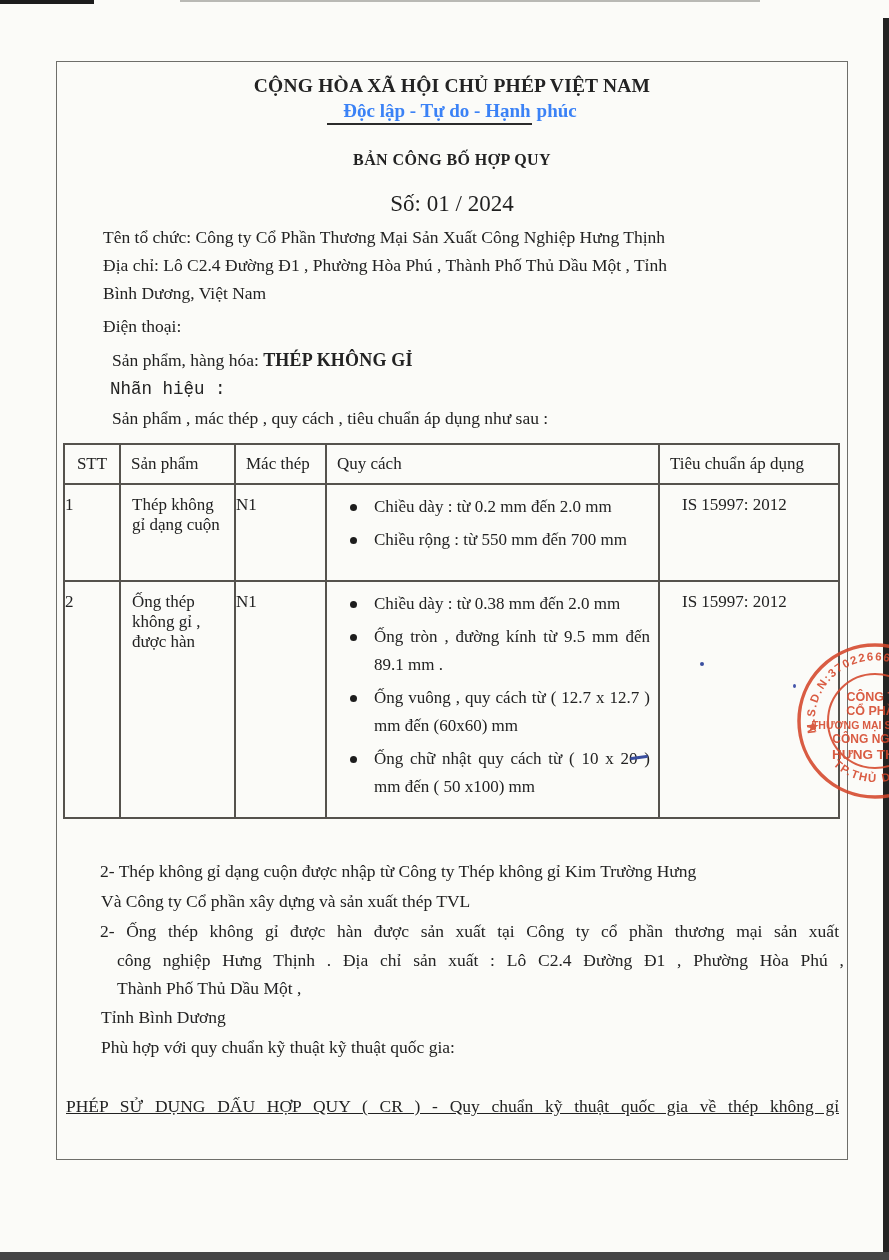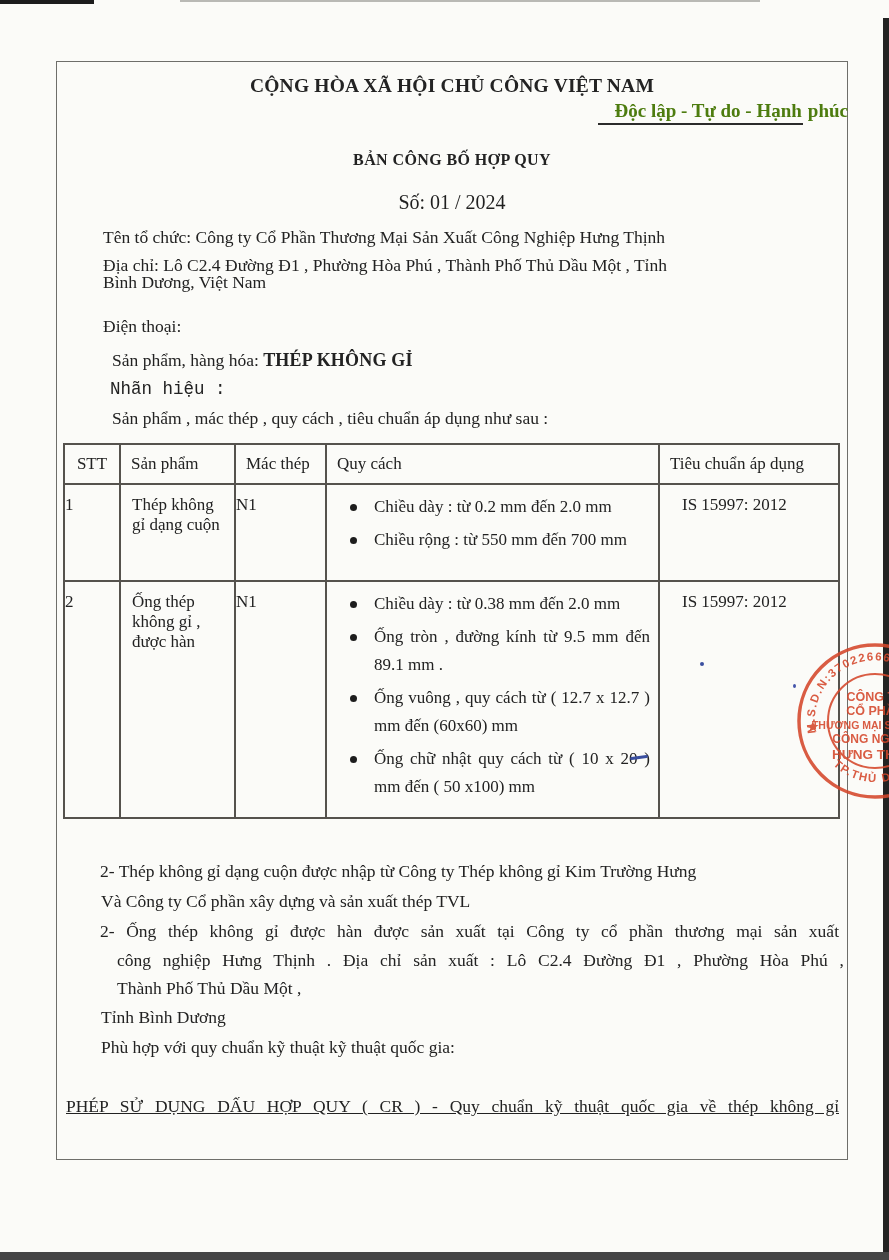--- a/index.html
+++ b/index.html
@@ -17,30 +17,30 @@
 
   .frame {
     position:absolute; left:56px; top:61px; width:792px; height:1099px;
     border:1.5px solid #6e6e6a; background:transparent;
   }
 
   .abs { position:absolute; white-space:nowrap; }
   .center-block { position:absolute; left:56px; width:792px; text-align:center; white-space:nowrap; }
 
   .gov-title { top:75px; font-weight:bold; font-size:19.5px; letter-spacing:.2px; color:#232323; }
-  .motto { top:100px; font-weight:bold; font-size:19px; color:#4d7c0f;text-align:right; }
+  .motto { top:100px; font-weight:bold; font-size:19px; color:#3b82f6; }
   .motto .u { border-bottom:2px solid #2b2b2b; padding:0 1px 2px 16px; }
   .motto .rest { padding-left:5px; }
   .doc-title { top:151px; font-weight:bold; font-size:16px; letter-spacing:.4px; color:#222; }
-  .doc-number { top:191px; font-size:20px; }
+  .doc-number { top:191px; font-size:23px; }
 
   .bodytext { font-size:17.5px; color:#222; }
   .org { left:103px; top:227px; }
   .addr1 { left:103px; top:255px; }
-  .addr2 { left:103px; top:272px; }
+  .addr2 { left:103px; top:283px; }
   .phone { left:103px; top:316px; }
   .product { left:112px; top:350px; }
   .product b { font-size:18px; letter-spacing:.2px; }
   .brand { left:110px; top:379px;font-family:Liberation Mono, monospace; }
   .intro { left:112px; top:408px; }
 
   table.spec {
     position:absolute; left:63px; top:443px; width:775px;
     border-collapse:collapse; table-layout:fixed;
     font-size:17px; color:#222;
@@ -92,21 +92,21 @@
 
 <div class="screen">
 
   <div class="edge-top-left"></div>
   <div class="edge-top-line"></div>
   <div class="edge-right"></div>
   <div class="edge-bottom"></div>
 
   <div class="frame"></div>
 
-  <div class="center-block gov-title">CỘNG HÒA XÃ HỘI CHỦ CÔNG VIỆT NAM</div>
+  <div class="center-block gov-title">CỘNG HÒA XÃ HỘI CHỦ PHÉP VIỆT NAM</div>
   <div class="center-block motto"><span class="u">Độc lập - Tự do - Hạnh</span><span class="rest">phúc</span></div>
 
   <div class="center-block doc-title">BẢN CÔNG BỐ HỢP QUY</div>
   <div class="center-block doc-number">Số: 01 / 2024</div>
 
   <div class="abs bodytext org">Tên tổ chức: Công ty Cổ Phần Thương Mại Sản Xuất Công Nghiệp Hưng Thịnh</div>
   <div class="abs bodytext addr1">Địa chỉ: Lô C2.4 Đường Đ1 , Phường Hòa Phú , Thành Phố Thủ Dầu Một , Tỉnh</div>
   <div class="abs bodytext addr2">Bình Dương, Việt Nam</div>
   <div class="abs bodytext phone">Điện thoại:</div>
   <div class="abs bodytext product"><span>Sản phẩm, hàng hóa: </span><b>THÉP KHÔNG GỈ</b></div>

